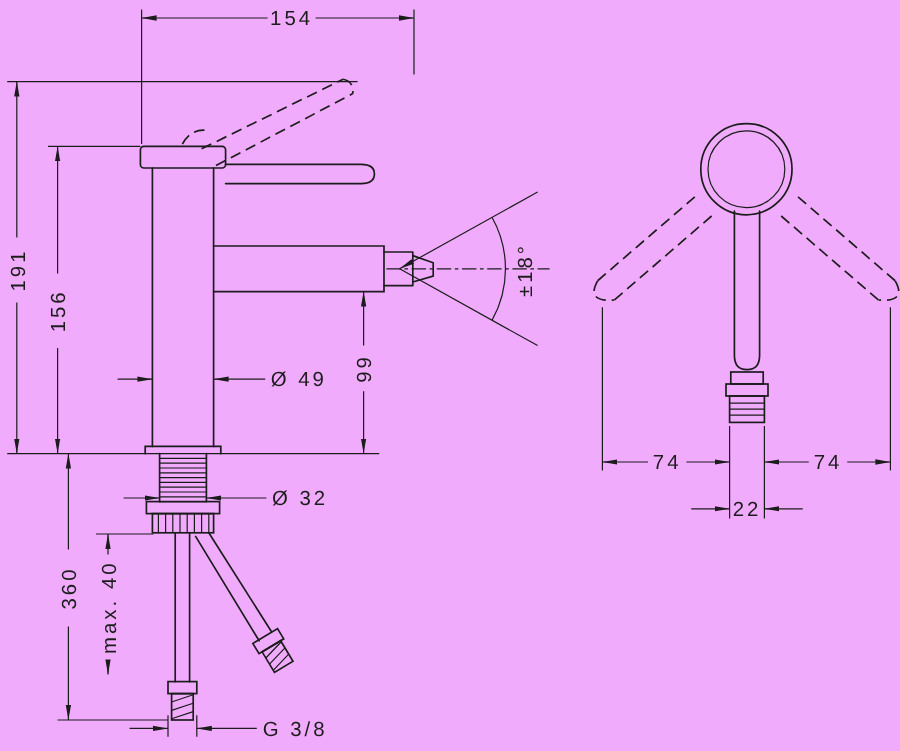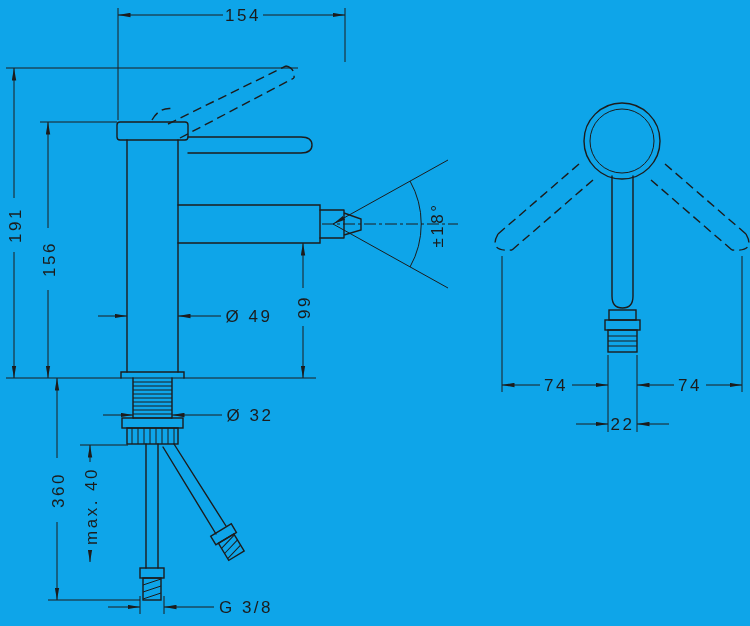--- a/index.html
+++ b/index.html
@@ -1,16 +1,16 @@
 <!DOCTYPE html>
 <html><head>
 <meta charset="utf-8">
 <style>
   html,body{margin:0;padding:0;background:#ffffff;}
-  .stage{width:750px;height:626px;position:relative;background:#0ea5e9;}
+  .stage{width:750px;height:626px;position:relative;background:#f0abfc;}
   svg{display:block;}
   .ol  {stroke:#1c1c1c;stroke-width:1.4;fill:none;stroke-linecap:round;}
   .thin{stroke:#1c1c1c;stroke-width:1;fill:none;}
   .dim {stroke:#1c1c1c;stroke-width:1;fill:none;}
   .dash{stroke:#1c1c1c;stroke-width:1.4;fill:none;stroke-dasharray:9 5;}
   .cl  {stroke:#1c1c1c;stroke-width:1;fill:none;stroke-dasharray:12 3 3 3;}
   text{font-family:"Liberation Sans",sans-serif;font-size:17px;fill:#1c1c1c;letter-spacing:2.5px;}
 </style>
 </head>
 <body>

